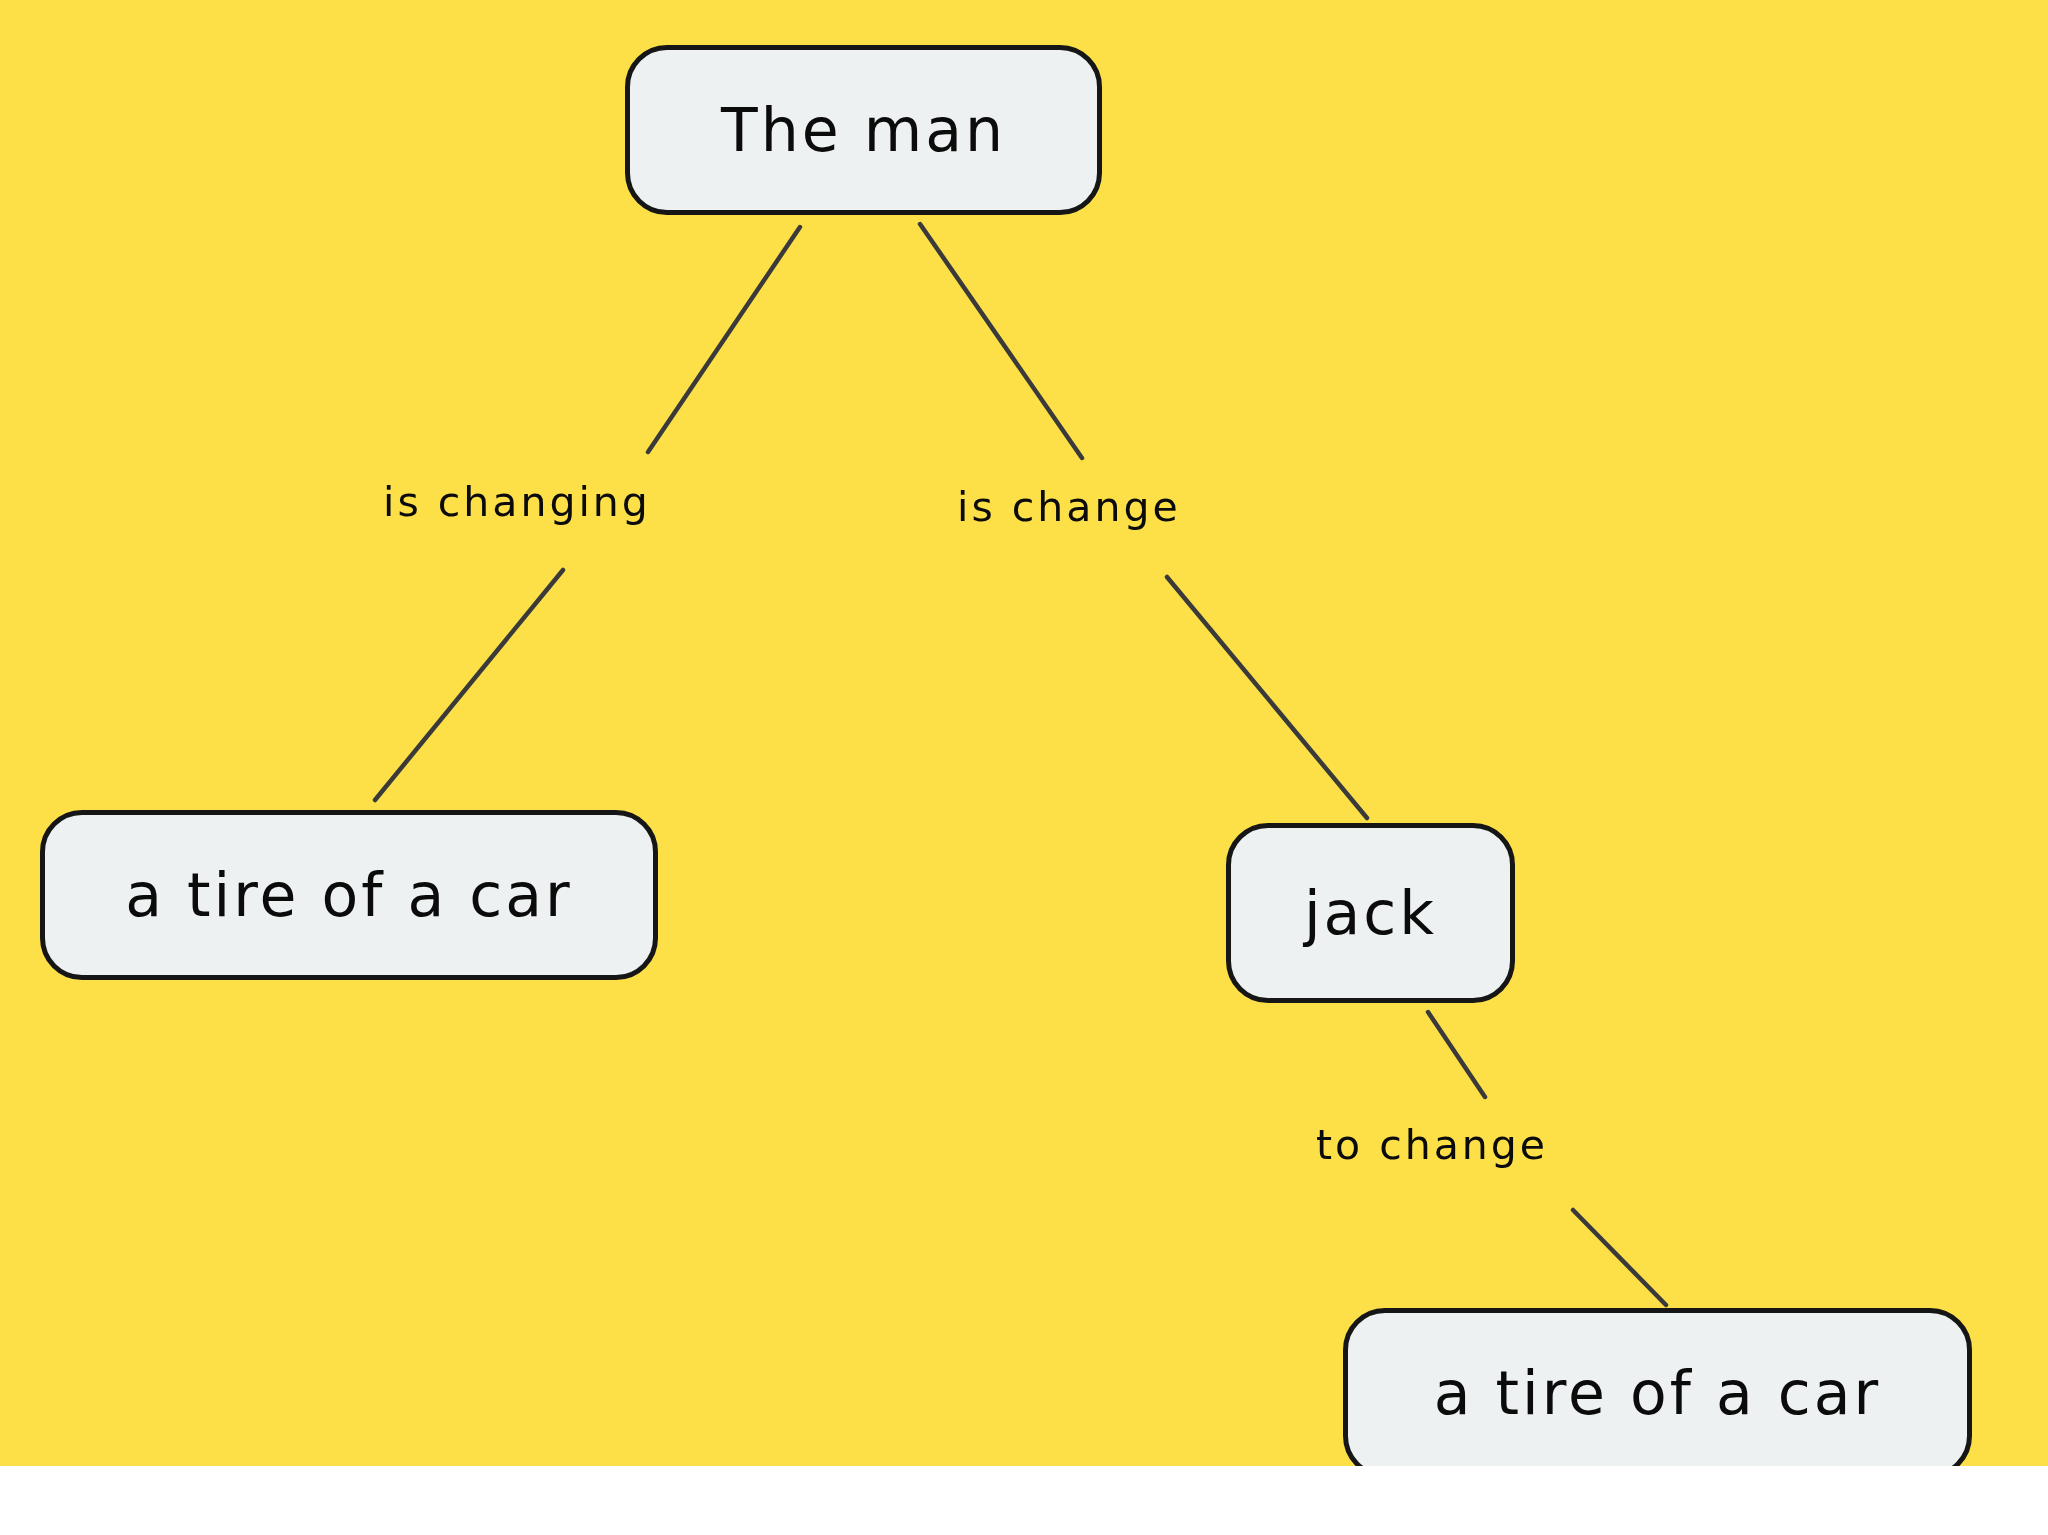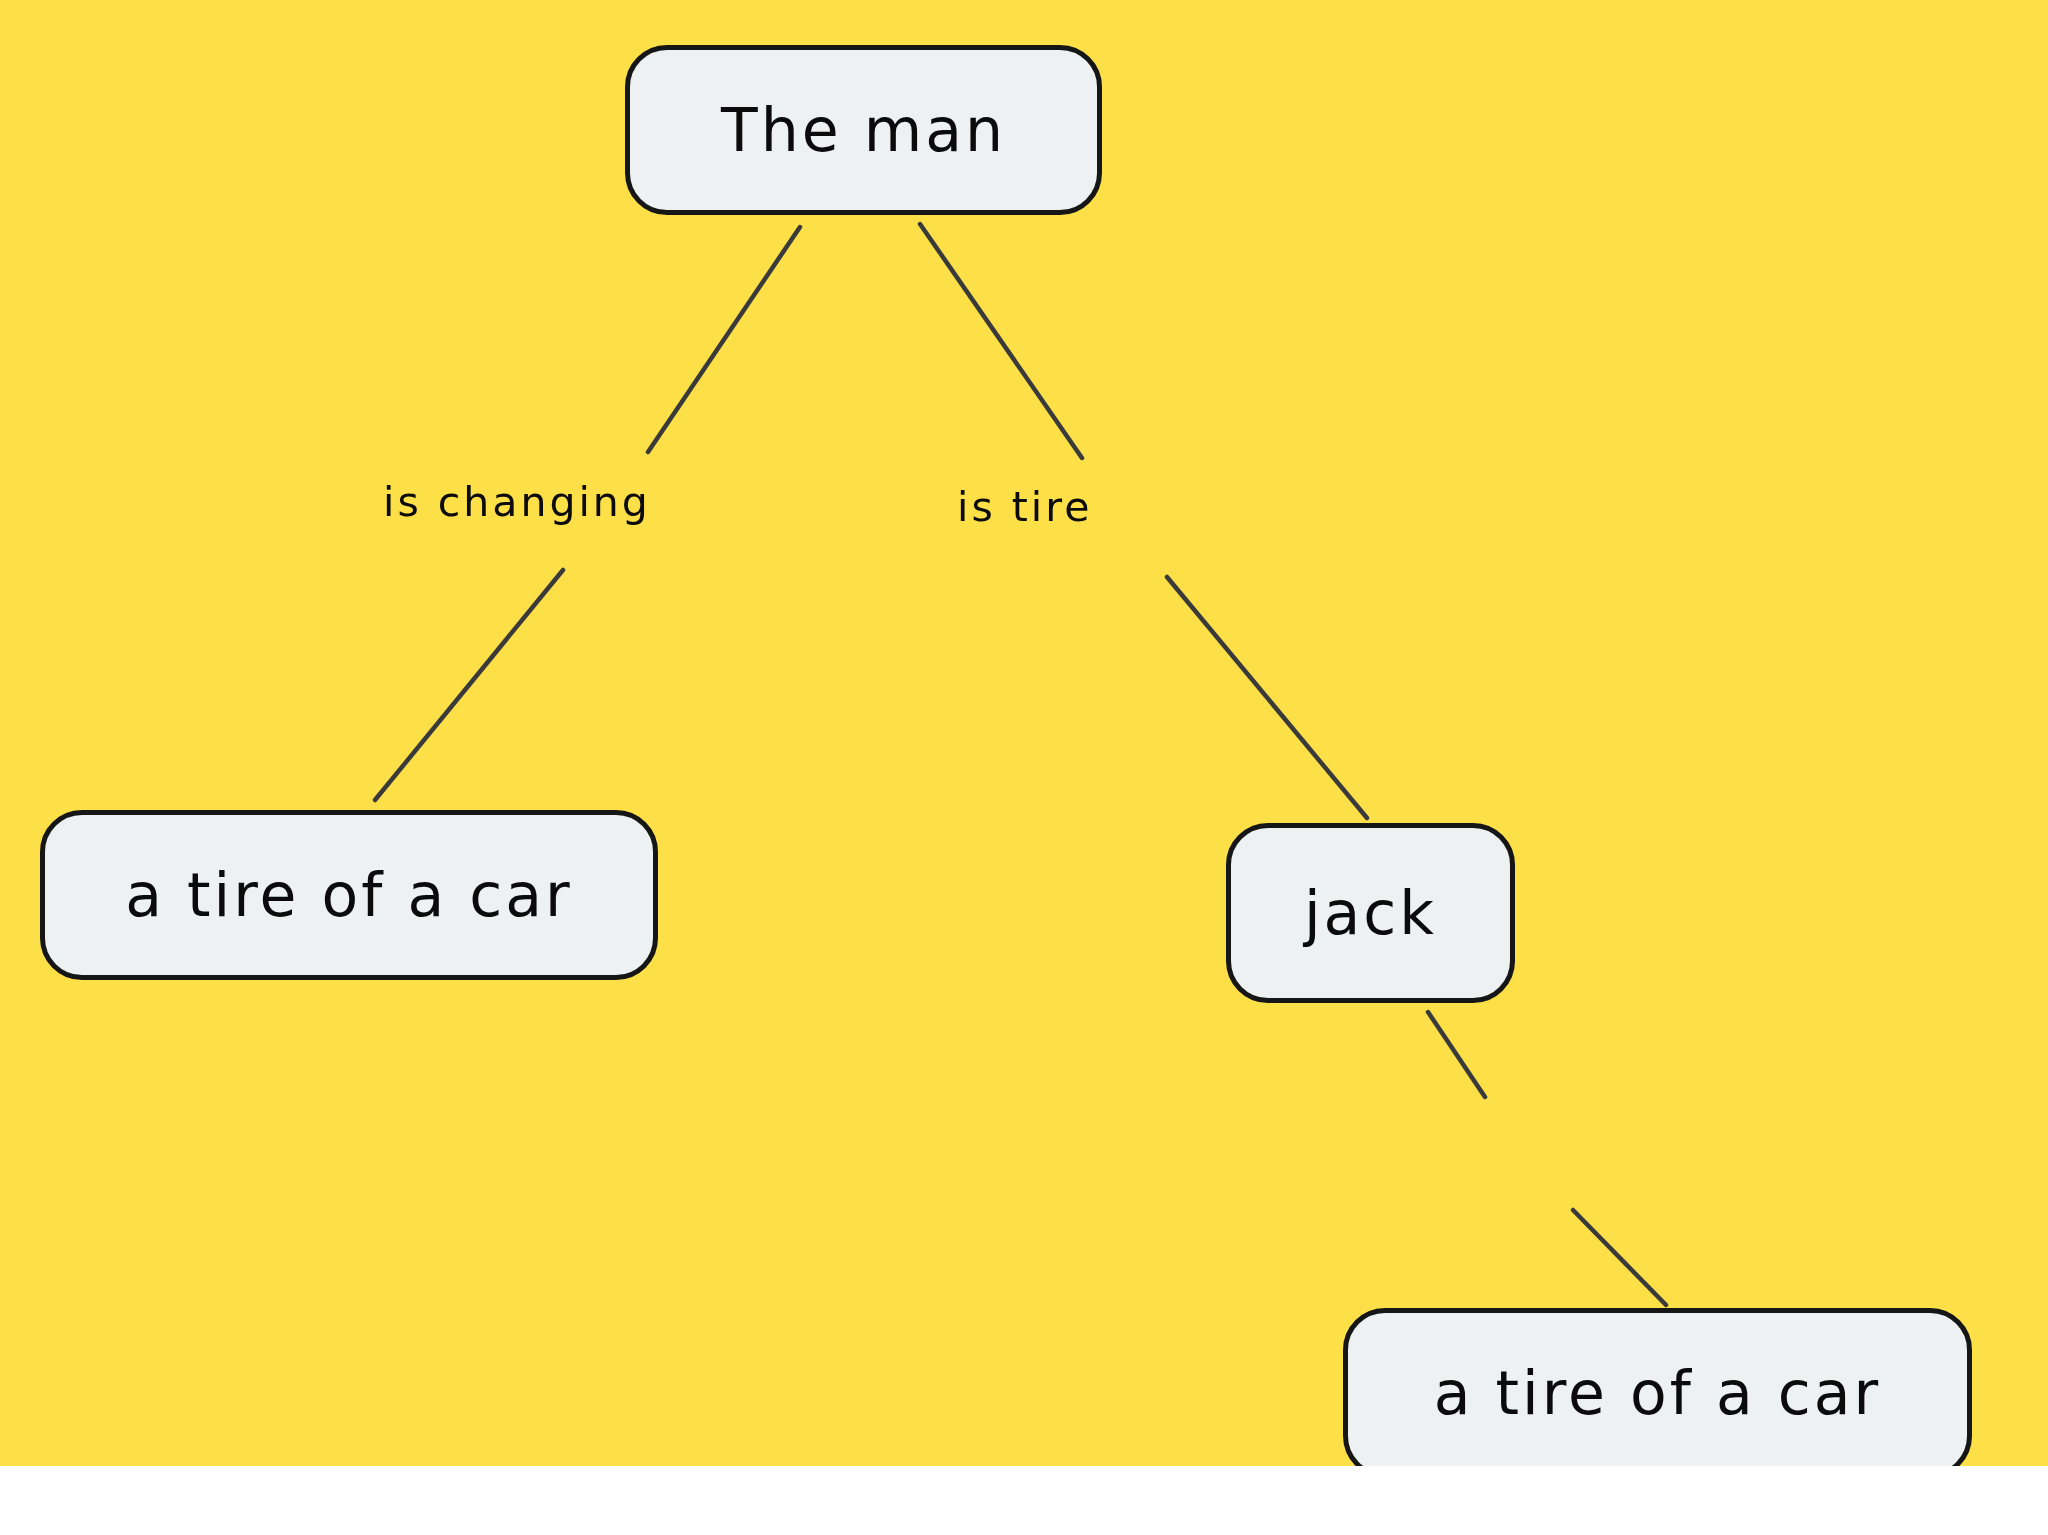--- a/index.html
+++ b/index.html
@@ -80,16 +80,17 @@
   <div class="node" id="node-jack">
     <span>jack</span>
   </div>
 
   <div class="node" id="node-tire-right">
     <span>a tire of a car</span>
   </div>
 
   <span class="edge-label" id="label-is-changing">is changing</span>
 
-  <span class="edge-label" id="label-is-using">is tire</span>
+  <span class="edge-label" id="label-is-using">is change</span>
 
+  <span class="edge-label" id="label-to-change">to change</span>
 
 </div>
 
 </body></html>

